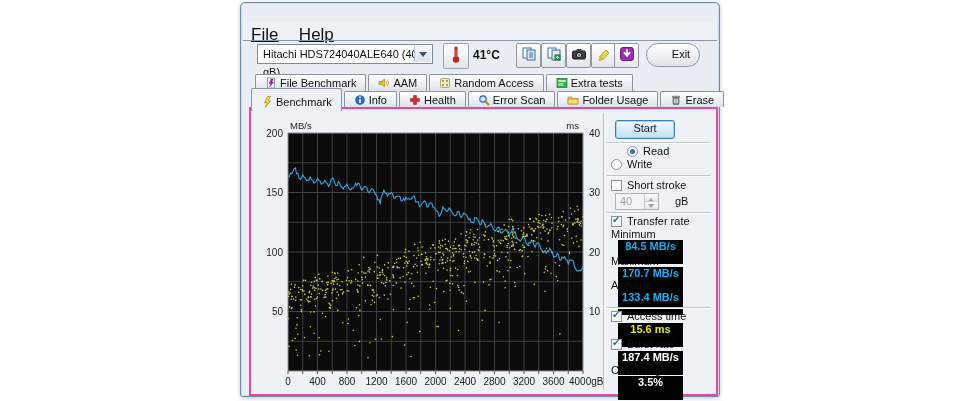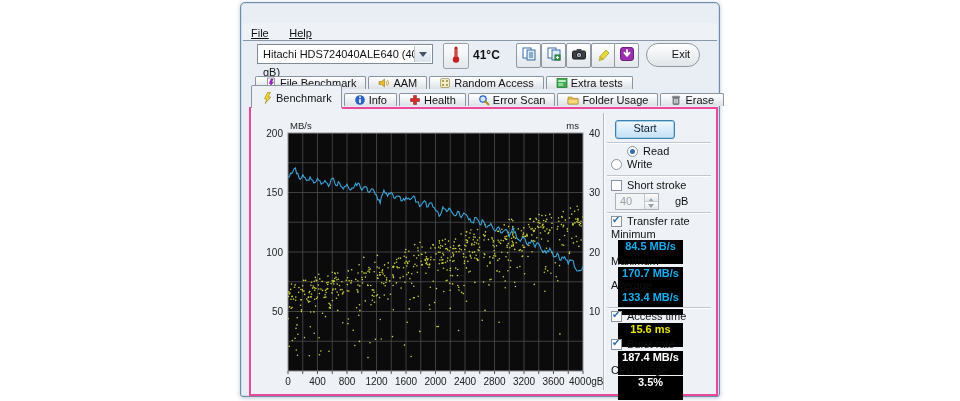--- a/index.html
+++ b/index.html
@@ -16,36 +16,36 @@
     border-radius:0 0 3px 3px;background:linear-gradient(#fdfdfd,#d7dde3 55%,#c6ccd2);
     color:#333;text-align:center;line-height:13px;font-size:9px;cursor:default;}
   .winbtn.min{left:378px;width:24px;}
   .winbtn.max{left:404px;width:22px;}
   .winbtn.close{left:428px;width:30px;background:linear-gradient(#f0a088,#d75a40 45%,#bd3520);border-color:#7c2215;color:#fff;}
   .winbtn.min::after{content:"";display:inline-block;width:8px;height:2px;background:#444;margin-bottom:1px;}
   .winbtn.max::after{content:"";display:inline-block;width:7px;height:6px;border:1px solid #444;border-top-width:2px;margin-top:3px;}
   .winbtn.close::after{content:"\2715";font-size:9px;font-weight:bold;line-height:13px;}
   
   .menubar{position:absolute;left:2px;top:20px;width:474px;height:17px;background:#eef2f7;}
-  .menuitem{display:inline-block;padding:2px 8px 3px 8px;font-size:11px;color:#111;text-decoration:underline;}
+  .menuitem{display:inline-block;padding:2px 8px 3px 8px;font-size:17px;color:#111;text-decoration:underline;}
   .menusep{position:absolute;left:2px;top:37px;width:474px;height:1px;background:#8b98a6;}
   
   .combo{position:absolute;left:16px;top:41px;width:176px;height:20px;background:#fff;border:1px solid #7f8b98;
     font-size:11px;color:#111;line-height:18px;padding-left:5px;box-sizing:border-box;}
   .combo .arrowbox{position:absolute;right:1px;top:1px;width:16px;height:16px;background:linear-gradient(#f5f8fb,#dbe3ec);border-left:1px solid #b8c2cc;}
   .combo .arrowbox::after{content:"";position:absolute;left:4px;top:6px;border:4px solid transparent;border-top:5px solid #425364;}
   .thermbtn{position:absolute;left:202px;top:40px;width:24px;height:24px;border:1px solid #97a2ad;border-radius:2px;
     background:linear-gradient(#fdfdfd,#e3e7eb);}
   .templabel{position:absolute;left:232px;top:45px;font-size:12px;font-weight:bold;color:#111;}
   .toolbtn{position:absolute;top:40px;width:23px;height:23px;border:1px solid #8e98a2;border-radius:2px;
     background:linear-gradient(#ffffff,#e2e6ea);display:flex;align-items:center;justify-content:center;}
   .exitbtn{position:absolute;left:405px;top:40px;width:36px;height:22px;border:1px solid #8e98a2;border-radius:12px;
     background:linear-gradient(#ffffff,#e0e4e8);font-size:11px;color:#111;text-align:center;line-height:20px;padding-left:16px;}
   
-  .tabrow{position:absolute;left:0;display:flex;align-items:center;}
+  .tabrow{position:absolute;left:0;display:flex;}
   .tabrow1{top:71px;left:14px;height:17px;}
   .tabrow2{top:88px;left:10px;height:16px;}
   .tab{display:flex;align-items:center;gap:3px;padding:0 9px;margin-right:2px;font-size:11px;color:#111;
     border:1px solid #8a93a0;border-bottom:none;border-radius:2px 2px 0 0;
     background:linear-gradient(#ffffff,#dde2e8);white-space:nowrap;}
   .tab.active{background:#eef1f5;position:relative;top:-3px;padding-top:3px;height:19px;z-index:5;
     box-shadow:0 2px 0 #eef1f5;}
   .tab svg{display:block;}
   
   .panel{position:absolute;left:8px;top:104px;width:465px;height:285px;background:#eef1f5;border:2px solid #ec4899;box-sizing:content-box;z-index:4;}

